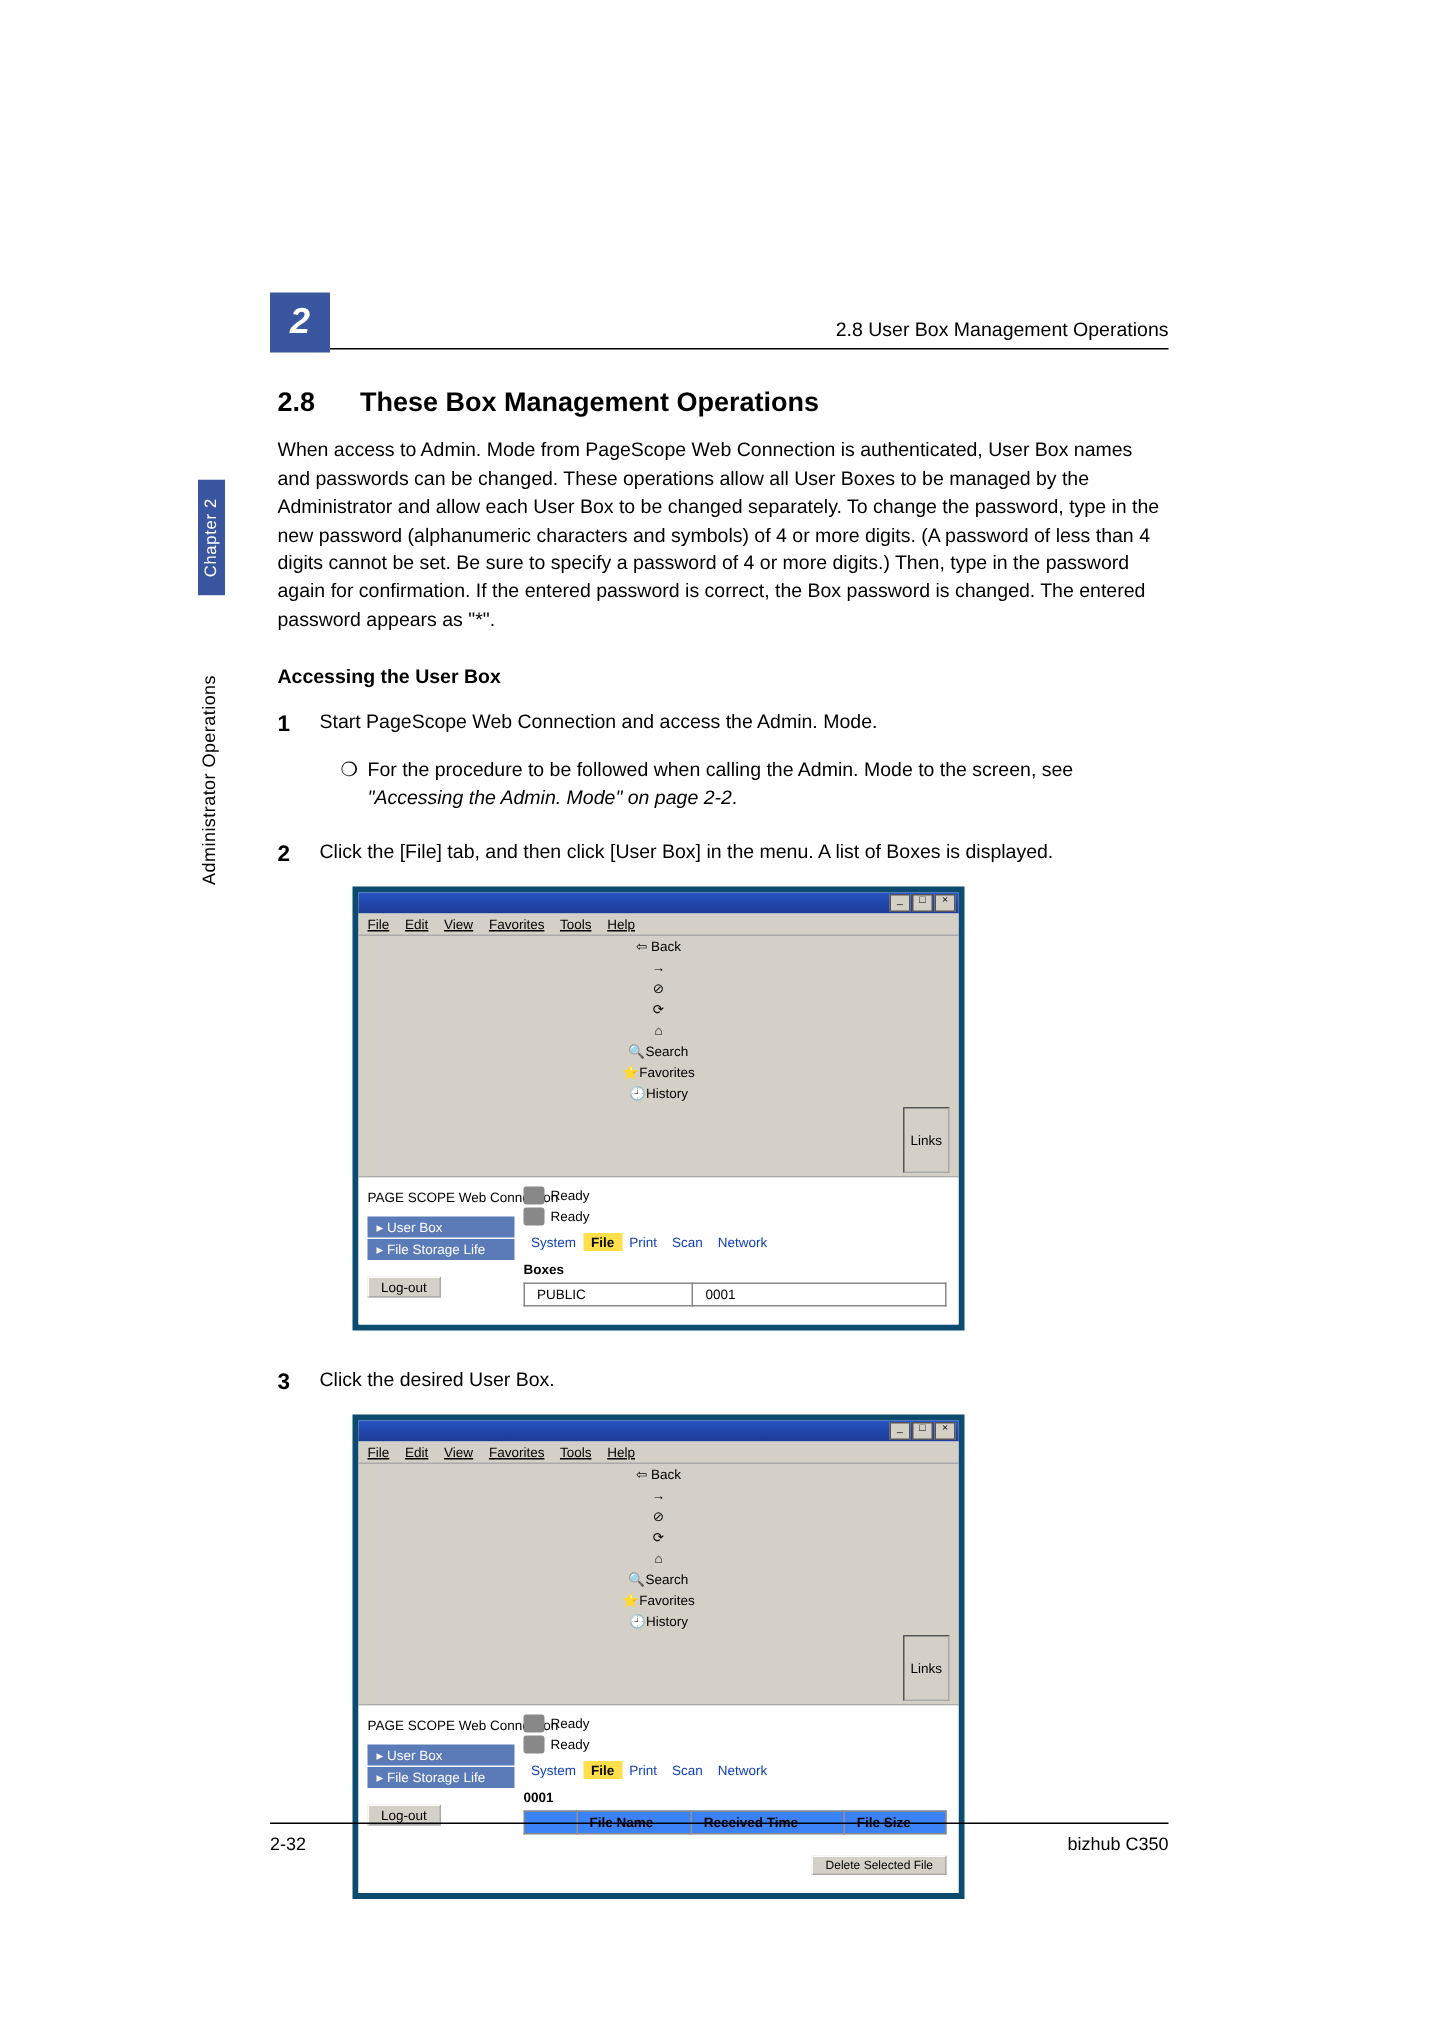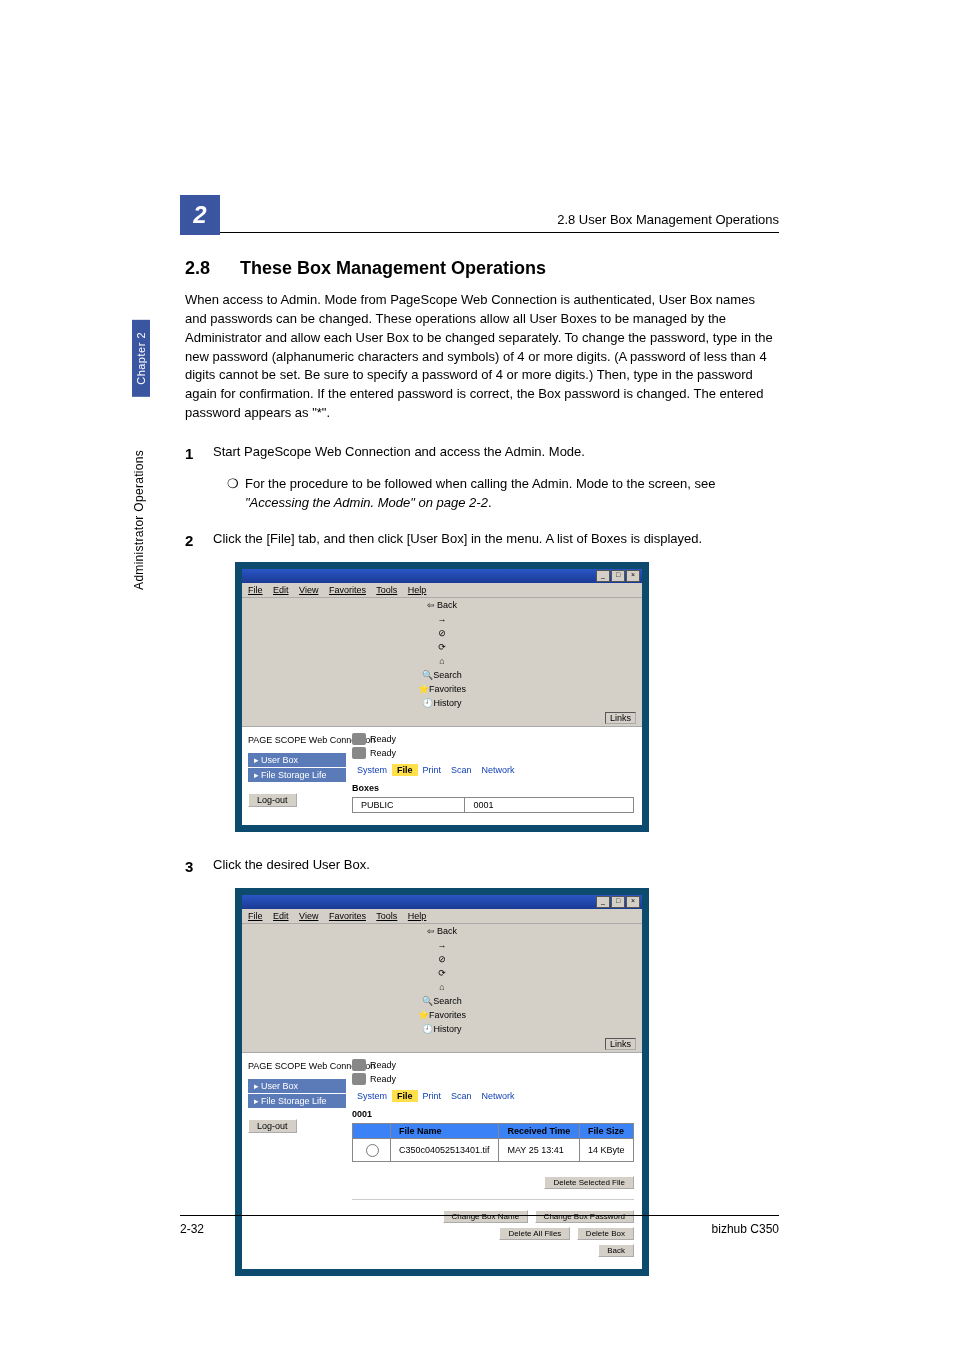--- a/index.html
+++ b/index.html
@@ -113,21 +113,21 @@
   .note-bullet {
     width: 18px;
     flex-shrink: 0;
   }
   .note-body { flex: 1; }
   .italic { font-style: italic; }
   .screenshot {
     margin-left: 50px;
     margin-top: 8px;
     margin-bottom: 24px;
-    border: 7px solid #0c4a6e;
+    border: 4px solid #0c4a6e;
     background: #fff;
     font-size: 9px;
     width: 400px;
   }
   .ss-titlebar {
     background: linear-gradient(#2a55c4,#1a3a94);
     height: 14px;
     display: flex;
     justify-content: flex-end;
     align-items: center;
@@ -156,21 +156,21 @@
     font-size: 9px;
     border-bottom: 1px solid #aaa;
     display: flex;
     align-items: center;
     gap: 4px;
     flex-direction: column;
   }
   .ss-toolbar .links-box {
     margin-left: auto;
     border: 1px inset #aaa;
-    padding: 0 4px;
+    padding: 16px 4px;
   }
   .ss-body {
     display: flex;
     background: #fff;
   }
   .ss-sidebar {
     width: 110px;
     padding: 8px 6px 12px 6px;
     box-sizing: border-box;
   }
@@ -285,20 +285,21 @@
 
   <div class="side-tab">Chapter 2</div>
   <div class="side-label">Administrator Operations</div>
 
   <div class="content">
     <div class="section-title">
       <span class="section-num">2.8</span><span>These Box Management Operations</span>
     </div>
     <div class="body-text">When access to Admin. Mode from PageScope Web Connection is authenticated, User Box names and passwords can be changed. These operations allow all User Boxes to be managed by the Administrator and allow each User Box to be changed separately. To change the password, type in the new password (alphanumeric characters and symbols) of 4 or more digits. (A password of less than 4 digits cannot be set. Be sure to specify a password of 4 or more digits.) Then, type in the password again for confirmation. If the entered password is correct, the Box password is changed. The entered password appears as "*".</div>
 
+    <div class="sub-heading">Accessing the User Box</div>
 
     <div class="step">
       <div class="step-num">1</div>
       <div class="step-body">Start PageScope Web Connection and access the Admin. Mode.</div>
     </div>
     <div class="step-note">
       <div class="note-bullet">❍</div>
       <div class="note-body">
         <span>For the procedure to be followed when calling the Admin. Mode to the screen, see </span><span class="italic">"Accessing the Admin. Mode" on page 2-2</span><span>.</span>
       </div>
@@ -417,38 +418,25 @@
           </div>
           <div class="ss-section-label">0001</div>
           <table class="ss-table">
             <tbody>
                 <tr>
               <th style="width:18px"></th>
               <th>File Name</th>
               <th>Received Time</th>
               <th>File Size</th>
             </tr>
-            <tr>
-              <td><input type="radio" style=""></td>
-              <td>C350c04052513401.tif</td>
-              <td>MAY 25 13:41</td>
-              <td>14 KByte</td>
-            </tr>
           </tbody>
             </table>
           <div class="ss-buttons-row">
             <span class="ss-btn">Delete Selected File</span>
           </div>
-          <div class="ss-buttons-row" style="border-top:1px solid #ccc; padding-top:6px;">
-            <span class="ss-btn">Change Box Name</span>
-            <span class="ss-btn">Change Box Password</span><br>
-            <span class="ss-btn">Delete All Files</span>
-            <span class="ss-btn">Delete Box</span><br>
-            <span class="ss-btn">Back</span>
-          </div>
         </div>
       </div>
     </div>
 
   </div>
 
   <div class="footer-line"></div>
   <div class="page-num">2-32</div>
   <div class="model">bizhub C350</div>
 </div>

